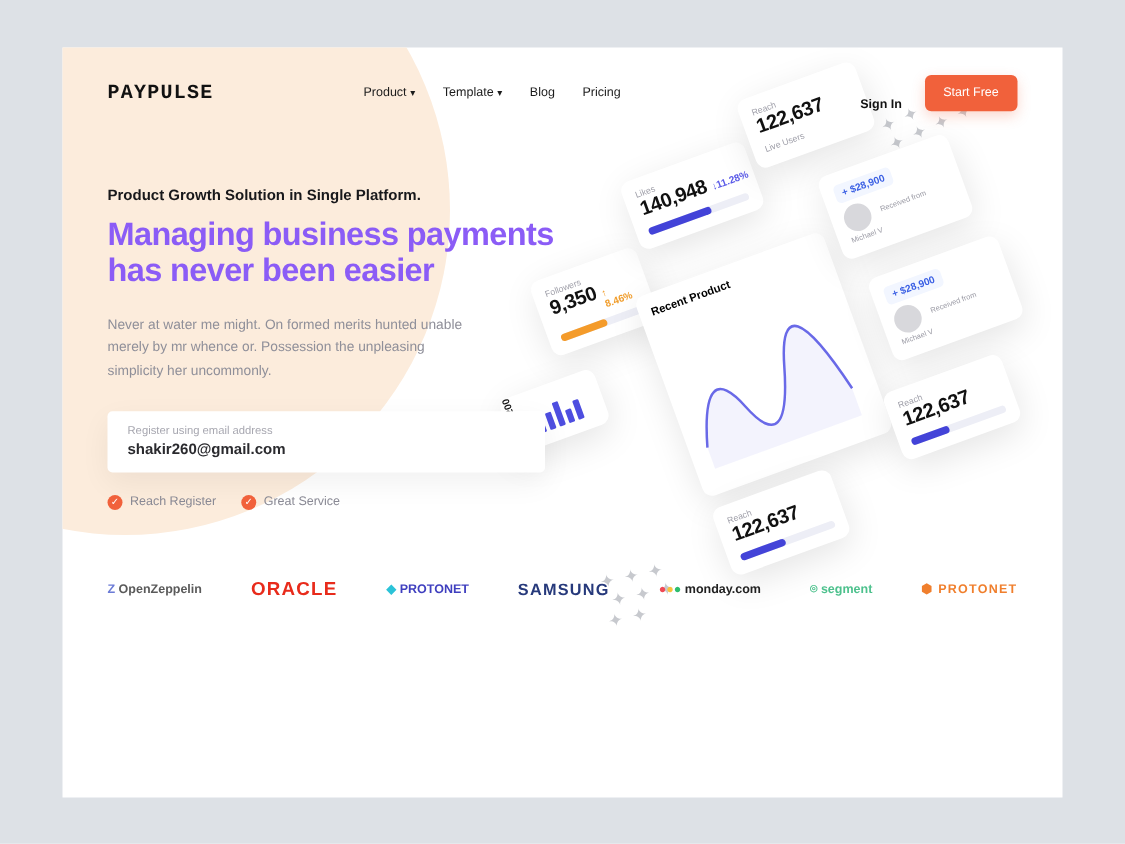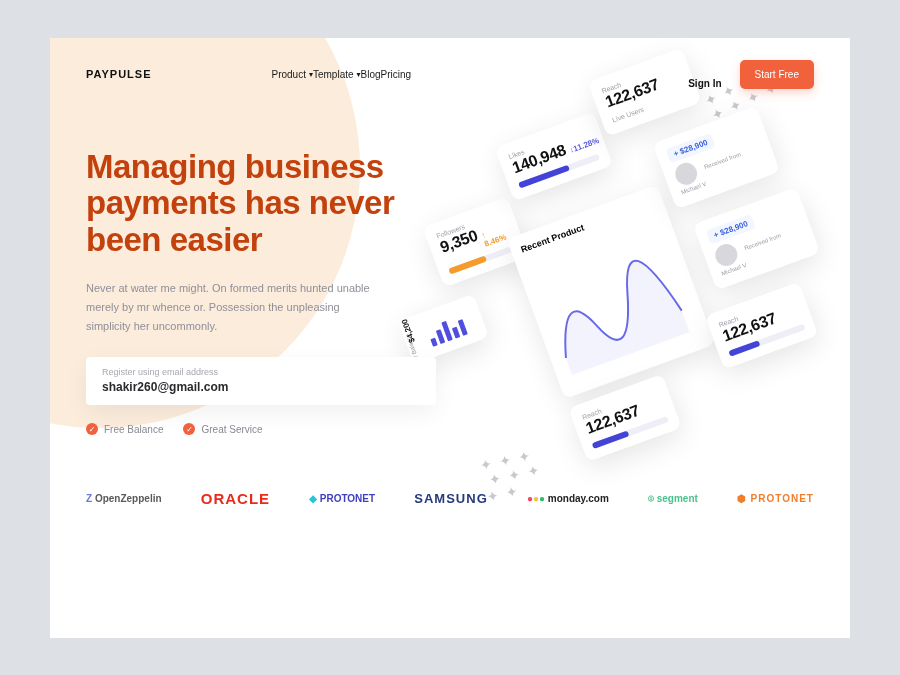--- a/index.html
+++ b/index.html
@@ -28,45 +28,45 @@
     top: -130px; left: -210px;
     z-index: 0;
   }
 
   
   .header {
     position: relative; z-index: 2;
     display: flex; align-items: center;
     padding: 22px 36px 0 36px;
   }
-  .logo { font-size: 11px; font-weight: 800; letter-spacing: 1px; color: #111; }
+  .logo { font-size: 16px; font-weight: 800; letter-spacing: 1px; color: #111; font-family: Liberation Mono, monospace; }
   .nav {
     margin-left: 120px;
-    display: flex; 
+    display: flex; gap: 22px;
     font-size: 10px; color: #1b1b1b;
   }
   .nav-item { display: flex; align-items: center; gap: 3px; cursor: pointer; }
   .chev { font-size: 8px; }
   .header-right { margin-left: auto; display: flex; align-items: flex-end; gap: 18px; }
   .signin { font-size: 10px; color: #111; cursor: pointer; font-weight:600; }
   .startfree {
     background: #f1613b; color: #fff;
     font-size: 10px; font-weight: 400;
     padding: 9px 15px; border-radius: 5px;
     cursor: pointer; border: none; box-shadow: 0 4px 10px rgba(241,97,59,.25);
   }
 
   
   .hero {
     position: relative; z-index: 2;
     padding: 60px 0 0 36px;
     width: 410px;
   }
   .kicker { font-size: 12px; font-weight: 700; color: #18181b; margin-bottom: 10px; }
-  .headline { font-size: 33px; font-weight: 800; color: #c2410c; line-height: 1.12; letter-spacing: -0.5px; }
+  .headline { font-size: 26px; font-weight: 800; color: #8b5cf6; line-height: 1.12; letter-spacing: -0.5px; }
   .sub { font-size: 11px; color: #8f8f99; line-height: 1.7; margin-top: 20px; width: 300px; }
 
   .signup {
     margin-top: 22px;
     background: #fff;
     box-shadow: 0 8px 24px rgba(0,0,0,.06);
     border-radius: 4px;
     display: flex; align-items: center;
     width: 350px;
     padding: 10px 10px 10px 16px;
@@ -183,34 +183,35 @@
         <span>Pricing</span>
       </div>
     </div>
     <div class="header-right">
       <div class="signin">Sign In</div>
       <button class="startfree">Start Free</button>
     </div>
   </div>
 
   <div class="hero">
+    <div class="kicker">Product Growth Solution in Single Platform.</div>
     <h1 class="headline">Managing business payments has never been easier</h1>
     <p class="sub">Never at water me might. On formed merits hunted unable merely by mr whence or. Possession the unpleasing simplicity her uncommonly.</p>
 
     <div class="signup">
       <div class="signup-left">
         <div class="signup-label">Register using email address</div>
         <input class="signup-input" value="shakir260@gmail.com" style="">
       </div>
     </div>
 
     <div class="badges">
       <div class="badge">
         <span class="check">✓</span>
-        <span>Free Balance</span>
+        <span>Reach Register</span>
       </div>
       <div class="badge">
         <span class="check">✓</span>
         <span>Great Service</span>
       </div>
     </div>
   </div>
 
   <div class="dash">
     <div class="sparks sp1">✦ ✦ ✦<br>✦ ✦ ✦ ✦<br>&nbsp;&nbsp;✦ ✦</div>

